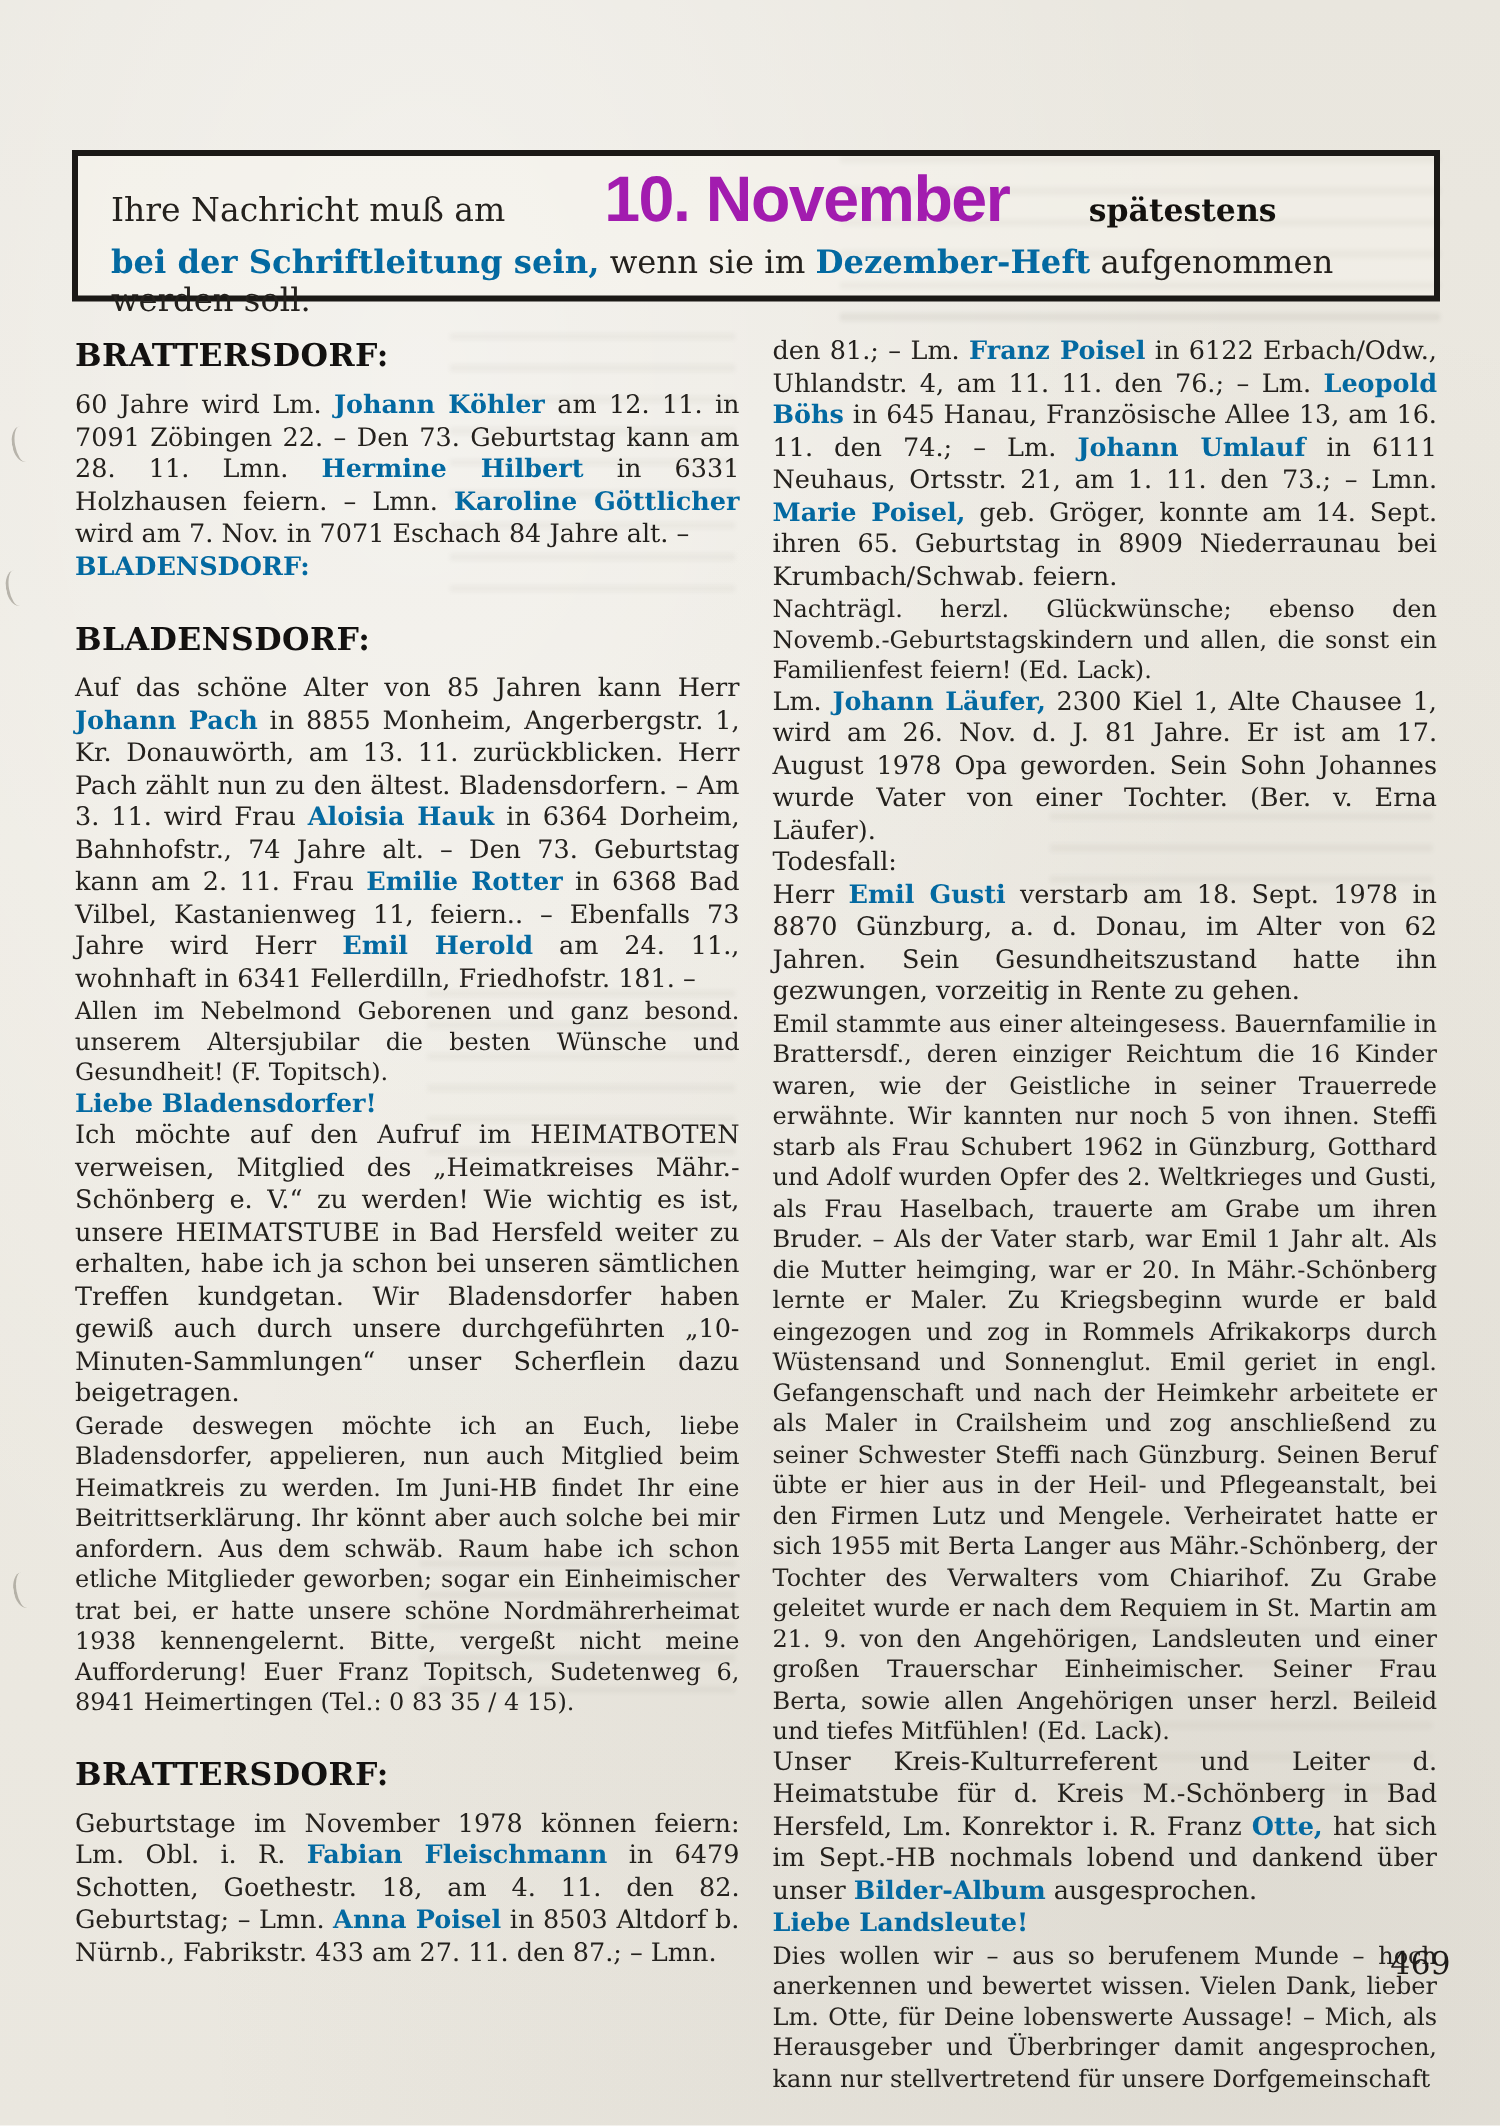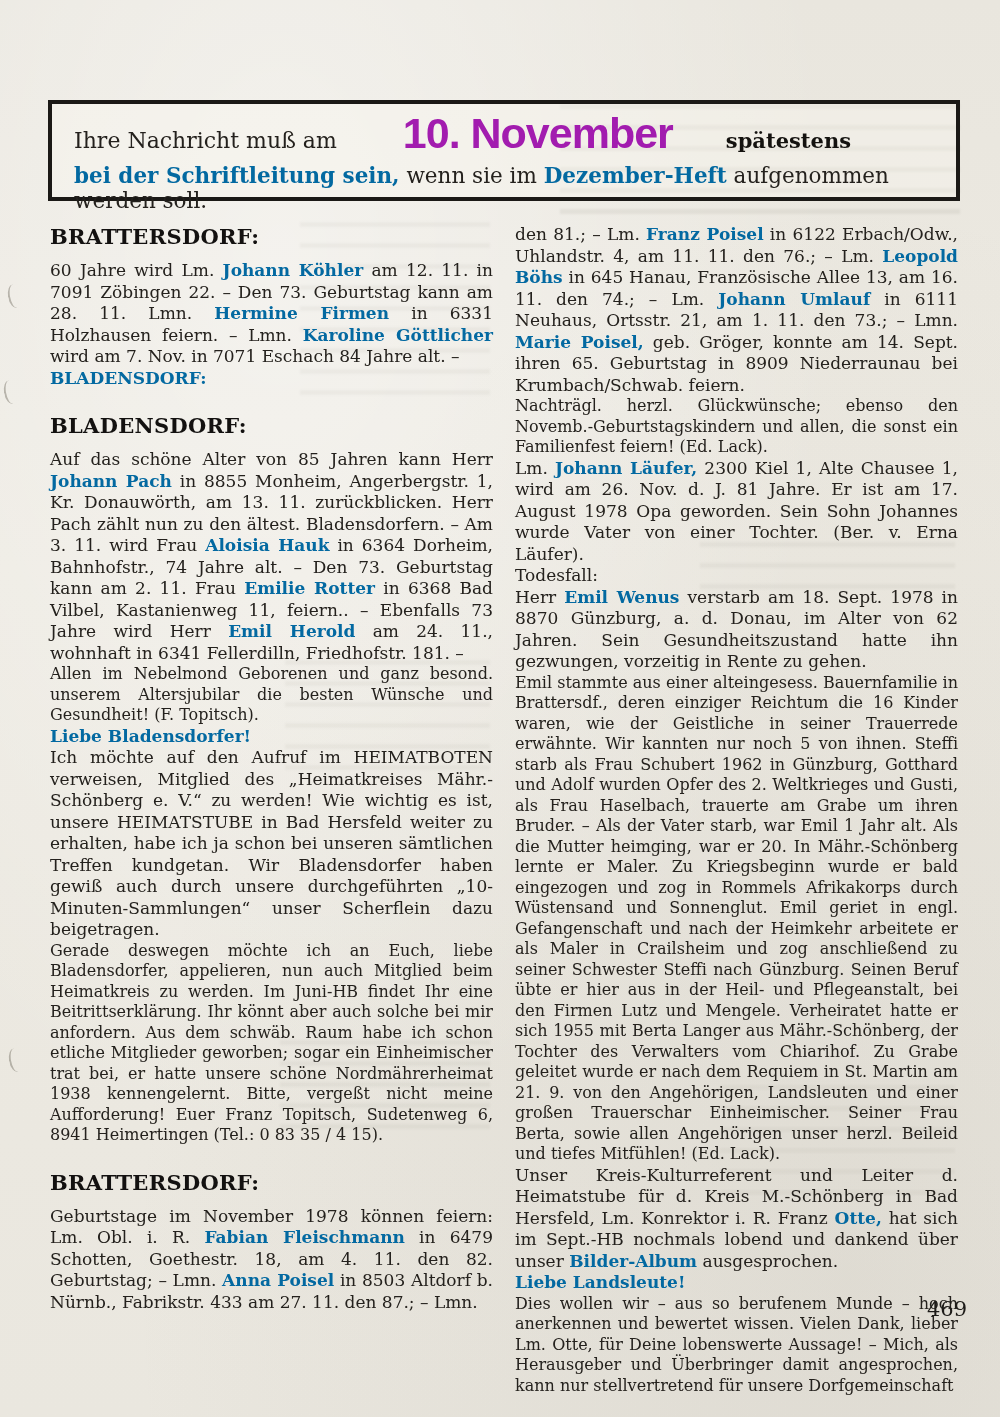--- a/index.html
+++ b/index.html
@@ -67,35 +67,35 @@
   <div class="n-line1">
     <span class="n-pre">Ihre Nachricht muß am</span>
     <span class="n-date">10. November</span>
     <span class="n-post">spätestens</span>
   </div>
   <div class="n-line2"><b>bei der Schriftleitung sein,</b><span> wenn sie im </span><b>Dezember-Heft</b><span> aufgenommen werden soll.</span></div>
 </div>
 
 <div class="col col-left">
     <div class="blk heading">BRATTERSDORF:</div>
-    <div class="blk para"><span>60 Jahre wird Lm. </span><b>Johann Köhler</b><span> am 12. 11. in 7091 Zöbingen 22. – Den 73. Geburtstag kann am 28. 11. Lmn. </span><b>Hermine Firmen</b><span> in 6331 Holzhausen feiern. – Lmn. </span><b>Karoline Göttlicher</b><span> wird am 7. Nov. in 7071 Eschach 84 Jahre alt. –</span><br><b>BLADENSDORF:</b></div>
+    <div class="blk para"><span>60 Jahre wird Lm. </span><b>Johann Köhler</b><span> am 12. 11. in 7091 Zöbingen 22. – Den 73. Geburtstag kann am 28. 11. Lmn. </span><b>Hermine Hilbert</b><span> in 6331 Holzhausen feiern. – Lmn. </span><b>Karoline Göttlicher</b><span> wird am 7. Nov. in 7071 Eschach 84 Jahre alt. –</span><br><b>BLADENSDORF:</b></div>
     <div class="blk heading">BLADENSDORF:</div>
     <div class="blk para"><span>Auf das schöne Alter von 85 Jahren kann Herr </span><b>Johann Pach</b><span> in 8855 Monheim, Angerbergstr. 1, Kr. Donauwörth, am 13. 11. zurückblicken. Herr Pach zählt nun zu den ältest. Bladensdorfern. – Am 3. 11. wird Frau </span><b>Aloisia Hauk</b><span> in 6364 Dorheim, Bahnhofstr., 74 Jahre alt. – Den 73. Geburtstag kann am 2. 11. Frau </span><b>Emilie Rotter</b><span> in 6368 Bad Vilbel, Kastanienweg 11, feiern.. – Ebenfalls 73 Jahre wird Herr </span><b>Emil Herold</b><span> am 24. 11., wohnhaft in 6341 Fellerdilln, Friedhofstr. 181. –</span></div>
     <div class="blk para small"><span>Allen im Nebelmond Geborenen und ganz besond. unserem Altersjubilar die besten Wünsche und Gesundheit! (F. Topitsch).</span></div>
     <div class="blk para"><b>Liebe Bladensdorfer!</b></div>
     <div class="blk para"><span>Ich möchte auf den Aufruf im HEIMATBOTEN verweisen, Mitglied des „Heimatkreises Mähr.-Schönberg e. V.“ zu werden! Wie wichtig es ist, unsere HEIMATSTUBE in Bad Hersfeld weiter zu erhalten, habe ich ja schon bei unseren sämtlichen Treffen kundgetan. Wir Bladensdorfer haben gewiß auch durch unsere durchgeführten „10-Minuten-Sammlungen“ unser Scherflein dazu beigetragen.</span></div>
     <div class="blk para small"><span>Gerade deswegen möchte ich an Euch, liebe Bladensdorfer, appelieren, nun auch Mitglied beim Heimatkreis zu werden. Im Juni-HB findet Ihr eine Beitrittserklärung. Ihr könnt aber auch solche bei mir anfordern. Aus dem schwäb. Raum habe ich schon etliche Mitglieder geworben; sogar ein Einheimischer trat bei, er hatte unsere schöne Nordmährerheimat 1938 kennengelernt. Bitte, vergeßt nicht meine Aufforderung! Euer Franz Topitsch, Sudetenweg 6, 8941 Heimertingen (Tel.: 0 83 35 / 4 15).</span></div>
     <div class="blk heading">BRATTERSDORF:</div>
     <div class="blk para"><span>Geburtstage im November 1978 können feiern: Lm. Obl. i. R. </span><b>Fabian Fleischmann</b><span> in 6479 Schotten, Goethestr. 18, am 4. 11. den 82. Geburtstag; – Lmn. </span><b>Anna Poisel</b><span> in 8503 Altdorf b. Nürnb., Fabrikstr. 433 am 27. 11. den 87.; – Lmn. </span></div>
   </div>
 <div class="col col-right">
     <div class="blk para"><span>den 81.; – Lm. </span><b>Franz Poisel</b><span> in 6122 Erbach/Odw., Uhlandstr. 4, am 11. 11. den 76.; – Lm. </span><b>Leopold Böhs</b><span> in 645 Hanau, Französische Allee 13, am 16. 11. den 74.; – Lm. </span><b>Johann Umlauf</b><span> in 6111 Neuhaus, Ortsstr. 21, am 1. 11. den 73.; – Lmn. </span><b>Marie Poisel,</b><span> geb. Gröger, konnte am 14. Sept. ihren 65. Geburtstag in 8909 Niederraunau bei Krumbach/Schwab. feiern.</span></div>
     <div class="blk para small"><span>Nachträgl. herzl. Glückwünsche; ebenso den Novemb.-Geburtstagskindern und allen, die sonst ein Familienfest feiern! (Ed. Lack).</span></div>
     <div class="blk para"><span>Lm. </span><b>Johann Läufer,</b><span> 2300 Kiel 1, Alte Chausee 1, wird am 26. Nov. d. J. 81 Jahre. Er ist am 17. August 1978 Opa geworden. Sein Sohn Johannes wurde Vater von einer Tochter. (Ber. v. Erna Läufer).</span></div>
     <div class="blk para"><span>Todesfall:</span></div>
-    <div class="blk para"><span>Herr </span><b>Emil Wenus</b><span> verstarb am 18. Sept. 1978 in 8870 Günzburg, a. d. Donau, im Alter von 62 Jahren. Sein Gesundheitszustand hatte ihn gezwungen, vorzeitig in Rente zu gehen.</span></div>
+    <div class="blk para"><span>Herr </span><b>Emil Gusti</b><span> verstarb am 18. Sept. 1978 in 8870 Günzburg, a. d. Donau, im Alter von 62 Jahren. Sein Gesundheitszustand hatte ihn gezwungen, vorzeitig in Rente zu gehen.</span></div>
     <div class="blk para small"><span>Emil stammte aus einer alteingesess. Bauernfamilie in Brattersdf., deren einziger Reichtum die 16 Kinder waren, wie der Geistliche in seiner Trauerrede erwähnte. Wir kannten nur noch 5 von ihnen. Steffi starb als Frau Schubert 1962 in Günzburg, Gotthard und Adolf wurden Opfer des 2. Weltkrieges und Gusti, als Frau Haselbach, trauerte am Grabe um ihren Bruder. – Als der Vater starb, war Emil 1 Jahr alt. Als die Mutter heimging, war er 20. In Mähr.-Schönberg lernte er Maler. Zu Kriegsbeginn wurde er bald eingezogen und zog in Rommels Afrikakorps durch Wüstensand und Sonnenglut. Emil geriet in engl. Gefangenschaft und nach der Heimkehr arbeitete er als Maler in Crailsheim und zog anschließend zu seiner Schwester Steffi nach Günzburg. Seinen Beruf übte er hier aus in der Heil- und Pflegeanstalt, bei den Firmen Lutz und Mengele. Verheiratet hatte er sich 1955 mit Berta Langer aus Mähr.-Schönberg, der Tochter des Verwalters vom Chiarihof. Zu Grabe geleitet wurde er nach dem Requiem in St. Martin am 21. 9. von den Angehörigen, Landsleuten und einer großen Trauerschar Einheimischer. Seiner Frau Berta, sowie allen Angehörigen unser herzl. Beileid und tiefes Mitfühlen! (Ed. Lack).</span></div>
     <div class="blk para"><span>Unser Kreis-Kulturreferent und Leiter d. Heimatstube für d. Kreis M.-Schönberg in Bad Hersfeld, Lm. Konrektor i. R. Franz </span><b>Otte,</b><span> hat sich im Sept.-HB nochmals lobend und dankend über unser </span><b>Bilder-Album</b><span> ausgesprochen.</span></div>
     <div class="blk para"><b>Liebe Landsleute!</b></div>
     <div class="blk para small"><span>Dies wollen wir – aus so berufenem Munde – hoch anerkennen und bewertet wissen. Vielen Dank, lieber Lm. Otte, für Deine lobenswerte Aussage! – Mich, als Herausgeber und Überbringer damit angesprochen, kann nur stellvertretend für unsere Dorfgemeinschaft</span></div>
   </div>
 
 <div class="pagenum">469</div>
 
 </body></html>

